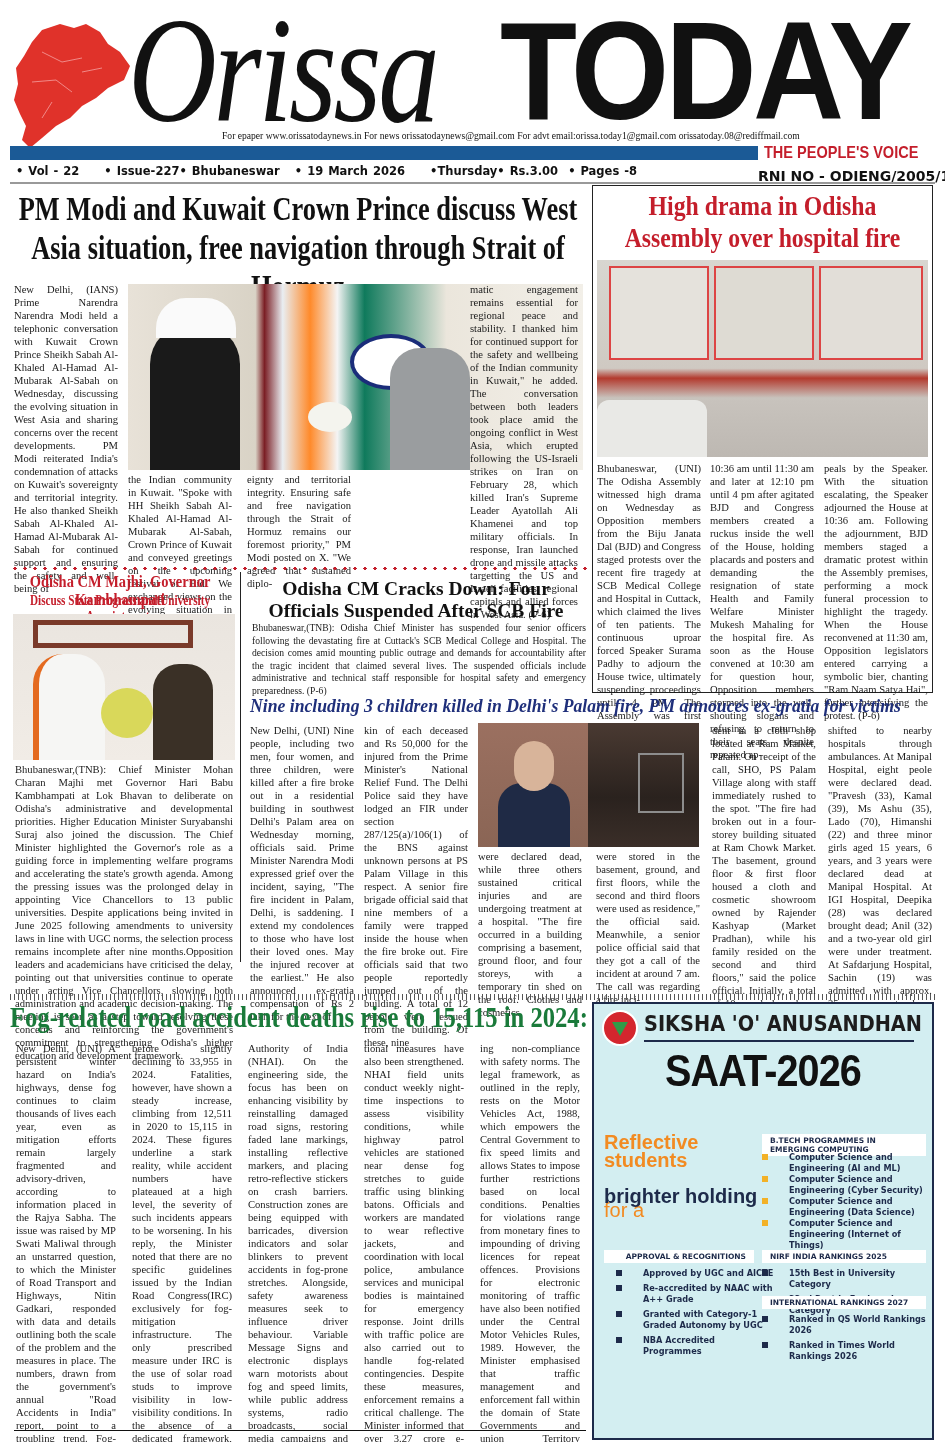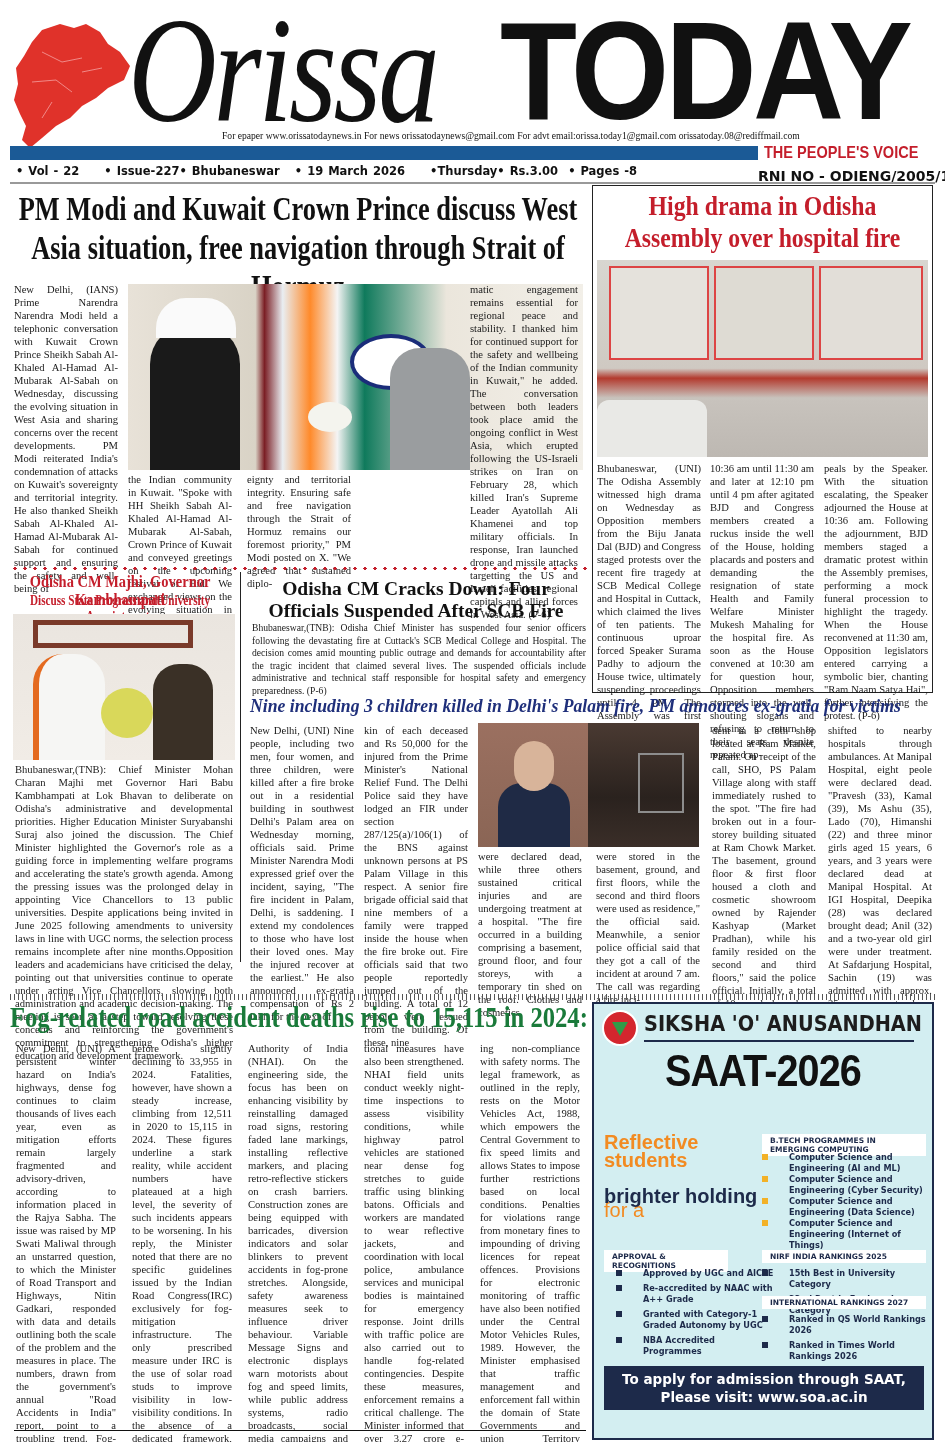--- a/index.html
+++ b/index.html
@@ -146,21 +146,21 @@
     <div class="ad-li">
         <span class="b" style="background:#f2b127"></span>
         <span>Computer Science and Engineering (Data Science)</span>
       </div>
     <div class="ad-li">
         <span class="b" style="background:#f2b127"></span>
         <span>Computer Science and Engineering (Internet of Things)</span>
       </div>
   </div>
 
-  <div class="ad-sec" style="position:absolute;left:10px;top:246px;width:124px;">APPROVAL &amp; RECOGNITIONS</div>
+  <div class="ad-sec" style="position:absolute;left:10px;top:246px;width:150px;text-align:right;">APPROVAL &amp; RECOGNITIONS</div>
   <div style="position:absolute;left:22px;top:264px;width:160px;display:flex;flex-direction:column;gap:4px;">
     <div class="ad-li">
         <span class="b" style="background:#1d2a4a"></span>
         <span>Approved by UGC and AICTE</span>
       </div>
     <div class="ad-li">
         <span class="b" style="background:#1d2a4a"></span>
         <span>Re-accredited by NAAC with A++ Grade</span>
       </div>
     <div class="ad-li">
@@ -189,17 +189,13 @@
     <div class="ad-li">
         <span class="b" style="background:#1d2a4a"></span>
         <span>Ranked in QS World Rankings 2026</span>
       </div>
     <div class="ad-li">
         <span class="b" style="background:#1d2a4a"></span>
         <span>Ranked in Times World Rankings 2026</span>
       </div>
   </div>
 
-  <div style="position:absolute;left:10px;top:362px;width:320px;height:44px;background:#1d2a4a;color:#fff;text-align:center;font-family:'DejaVu Sans',sans-serif;font-weight:bold;font-size:13.5px;line-height:18px;padding-top:4px;">
-    <div>To apply for admission through SAAT,</div>
-    <div>Please visit: www.soa.ac.in</div>
-  </div>
 </div>
 
 </body></html>

